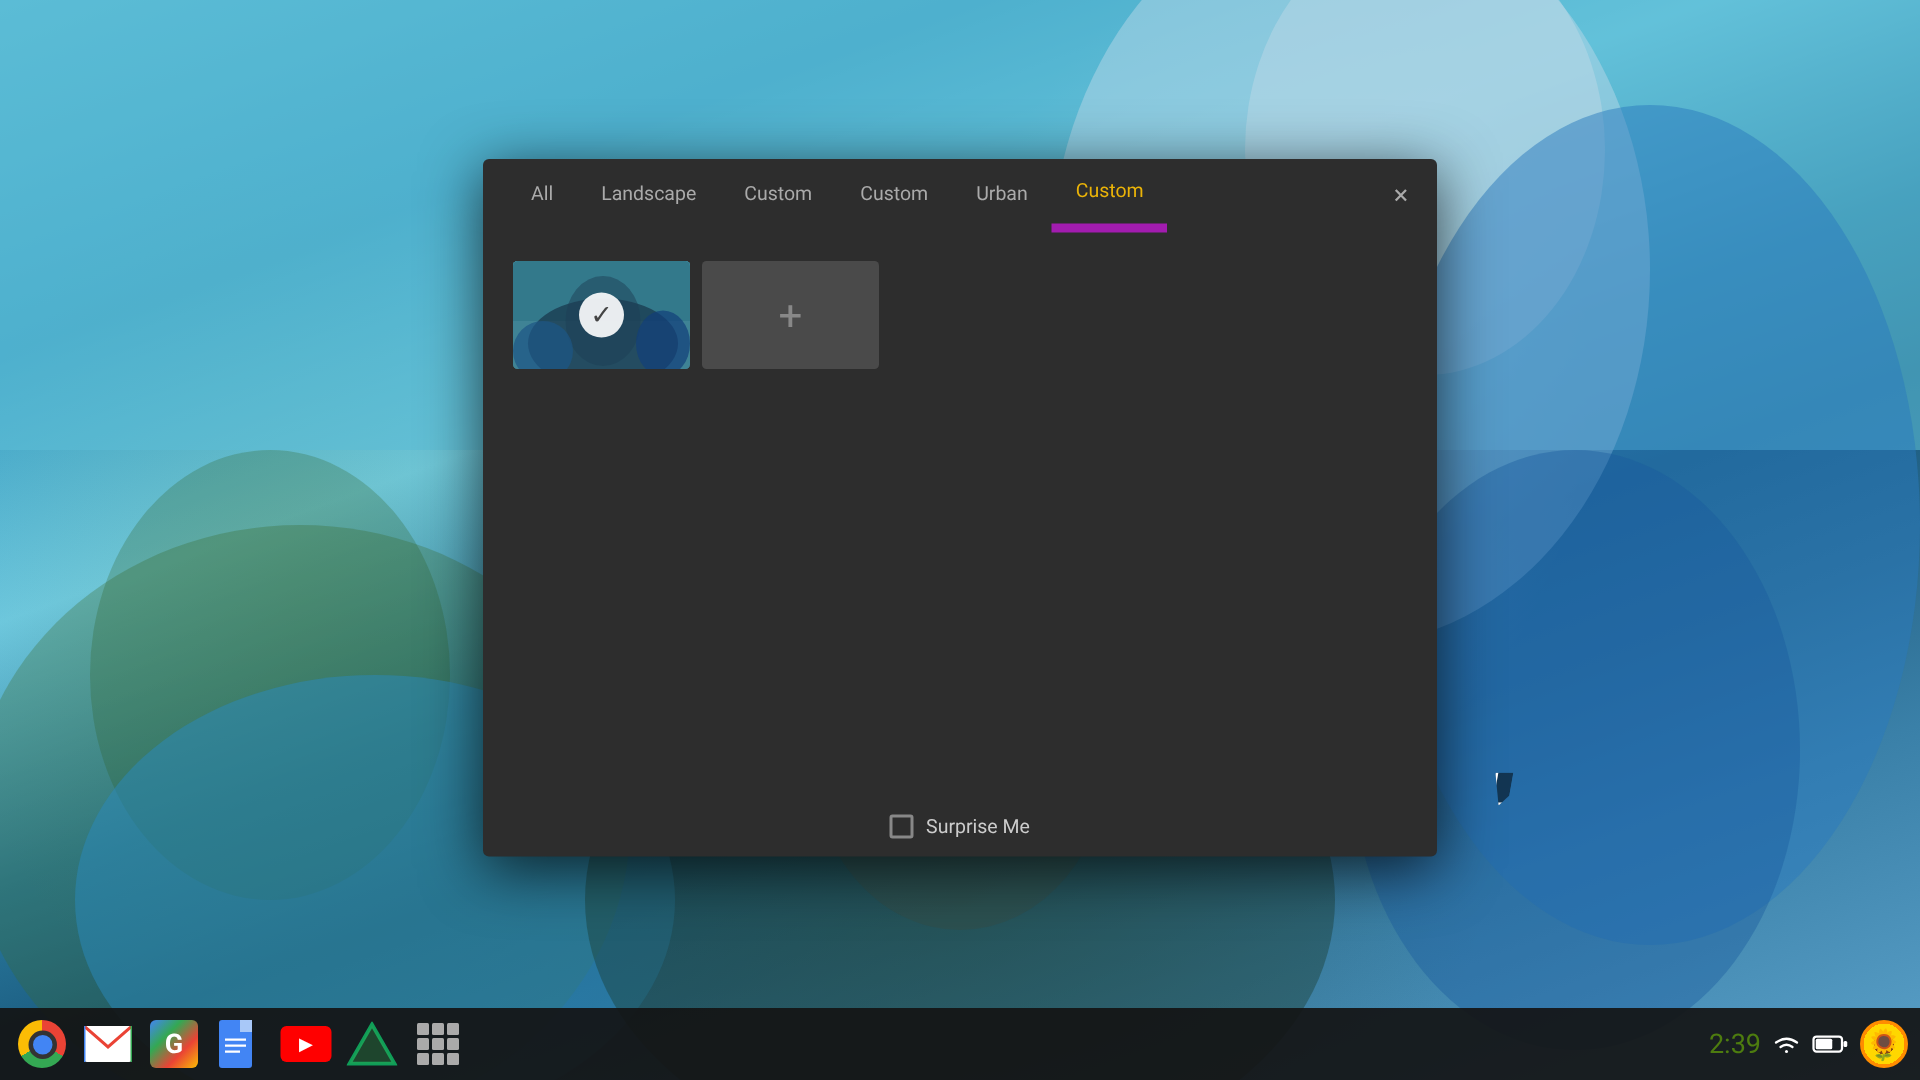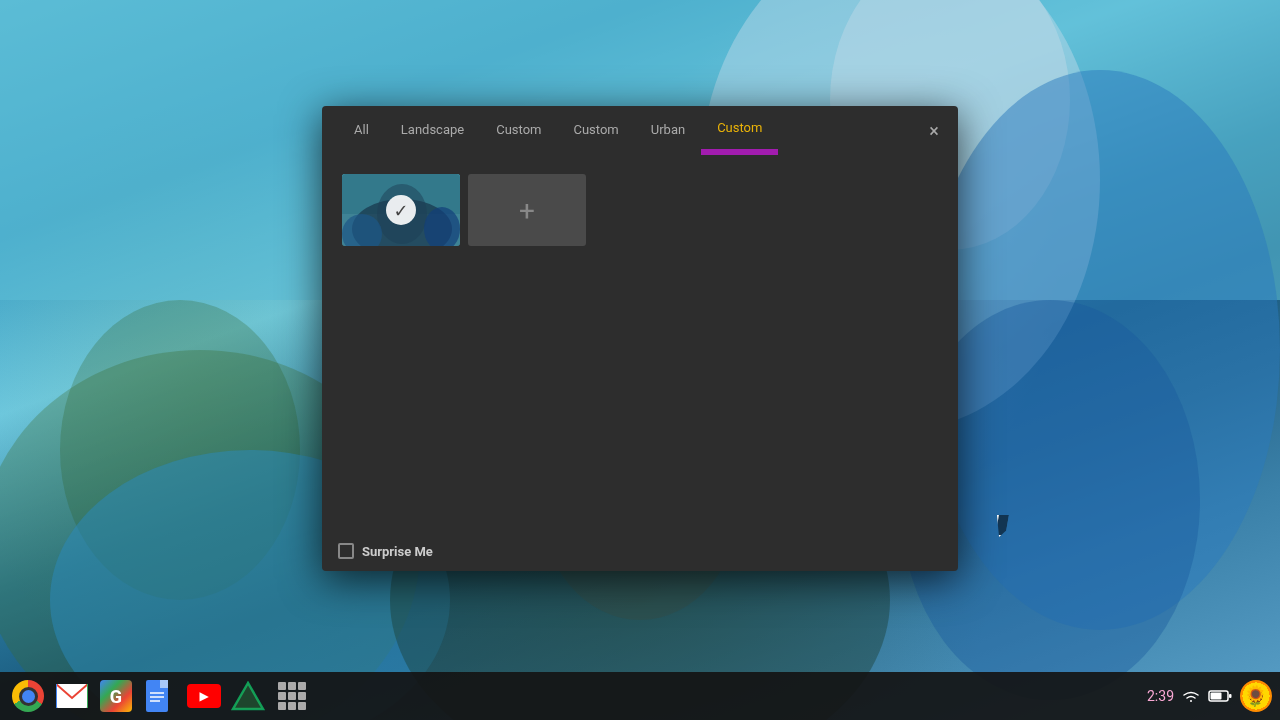--- a/index.html
+++ b/index.html
@@ -126,22 +126,22 @@
 
     .taskbar-status {
       display: flex;
       align-items: center;
       gap: 8px;
       color: white;
       font-size: 13px;
     }
 
     .time-display {
-      font-size: 14px;
-      color: #f9a8d4;
+      font-size: 18px;
+      color: #4d7c0f;
     }
 
     .sunflower-icon {
       width: 32px;
       height: 32px;
       background: radial-gradient(circle, #8B4513 30%, #FFD700 30%, #FFD700 60%, #FF8C00 60%);
       border-radius: 50%;
       font-size: 20px;
       display: flex;
       align-items: center;
@@ -272,23 +272,22 @@
       justify-content: center;
       cursor: pointer;
       color: #888;
       font-size: 28px;
     }
 
     .dialog-footer {
       padding: 12px 16px;
       display: flex;
       align-items: center;
-      justify-content: flex-start;
+      justify-content: center;
       gap: 12px;
-      font-weight: bold;
     }
 
     .surprise-me {
       display: flex;
       align-items: center;
       gap: 8px;
       color: #ccc;
       font-size: 13px;
       cursor: pointer;
     }

